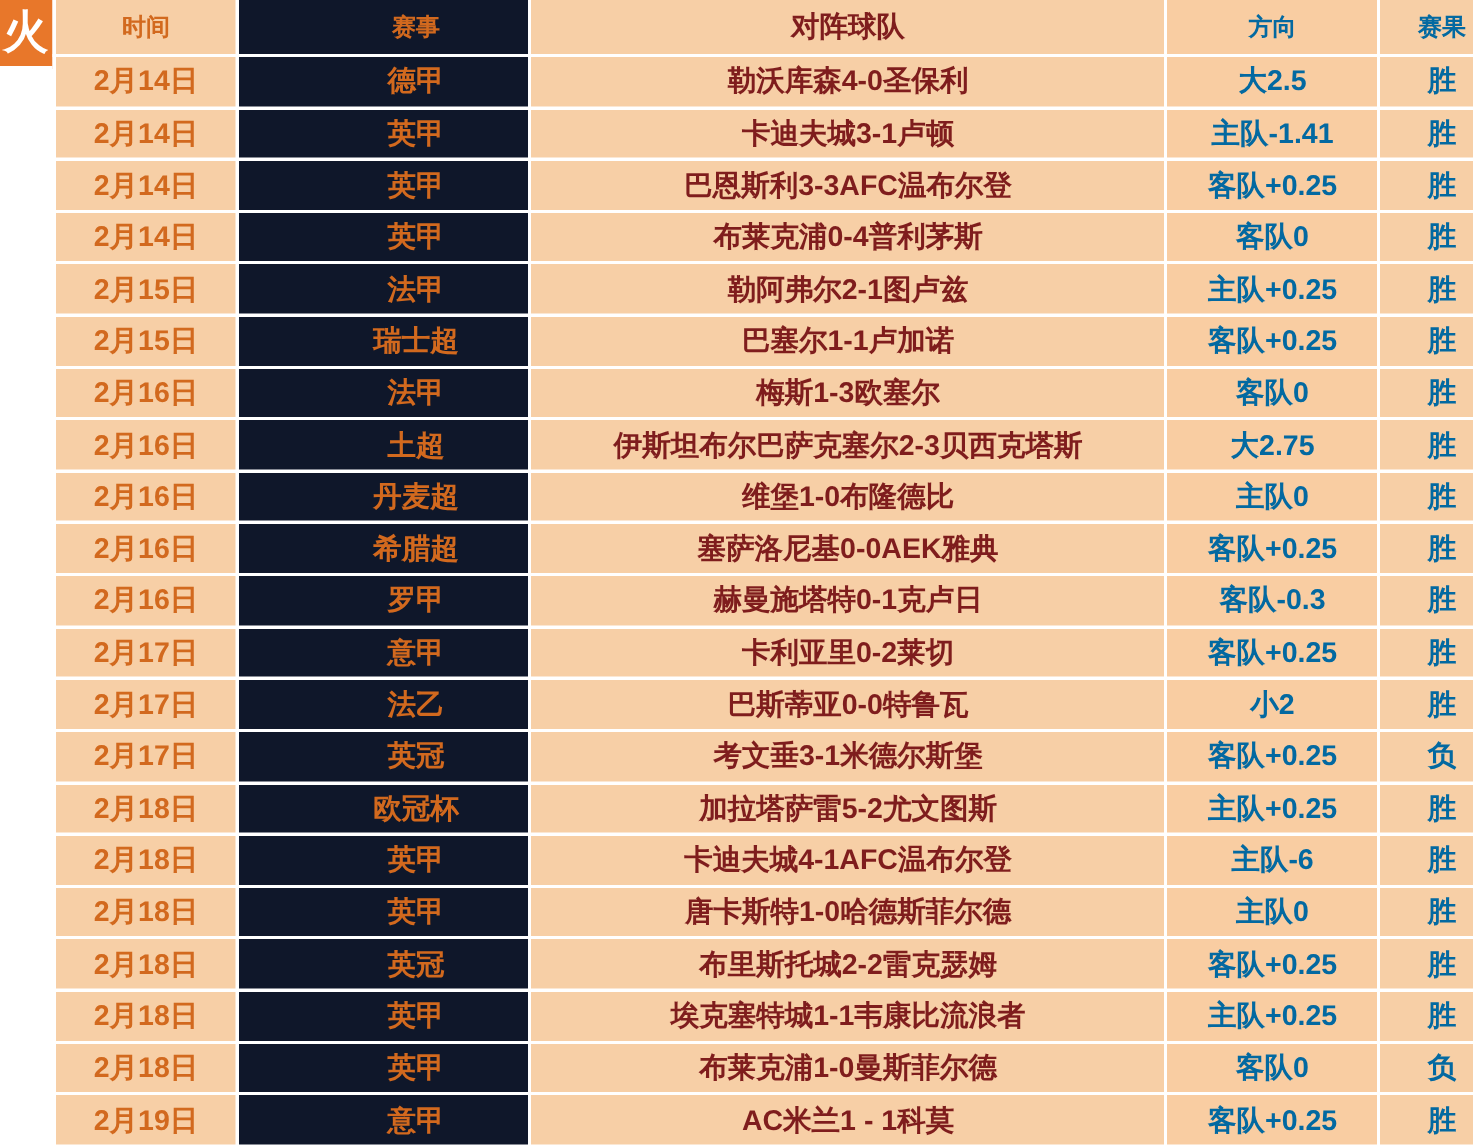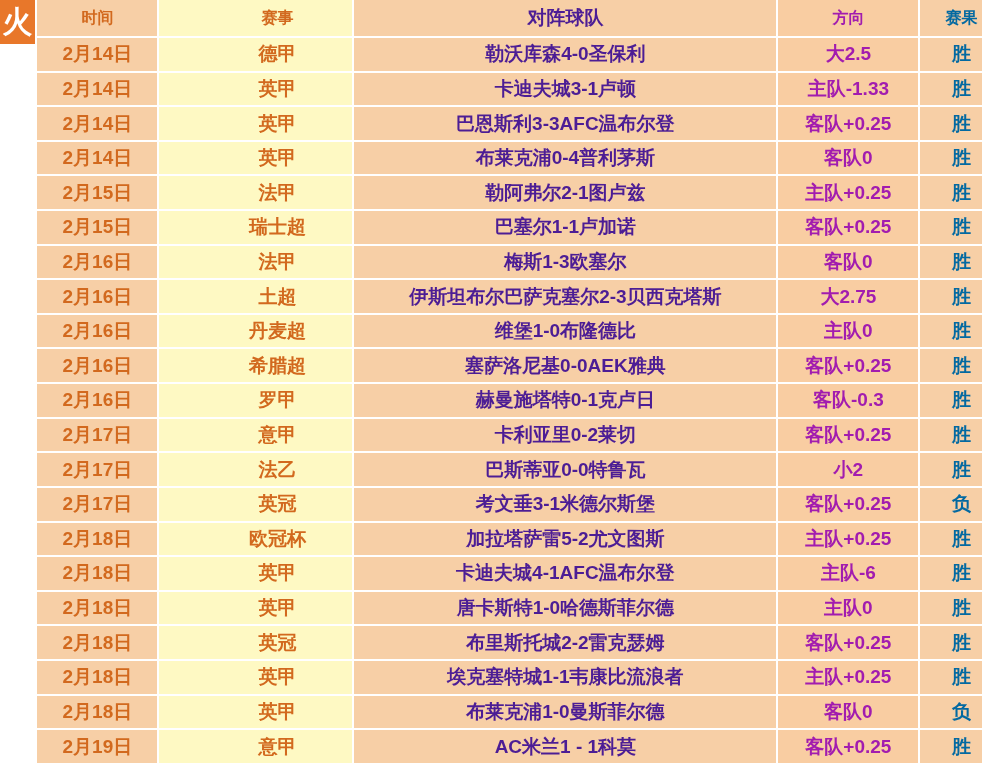--- a/index.html
+++ b/index.html
@@ -52,34 +52,34 @@
   tbody td {
     height: 30px;
     font-size: 19px;
   }
   .c-date {
     background: #F7CFA6;
     color: #D2691E;
     width: 118px;
   }
   .c-league {
-    background: #fef9c3;
+    background: #0f172a;
     color: #D2691E;
     width: 148px;
     padding-left: 44px;
   }
   .c-match {
     background: #F7CFA6;
-    color: #4c1d95;
+    color: #7f1d1d;
     width: 420px;
     font-size: 19px;
   }
   .c-dir {
     background: #F9CDA2;
-    color: #a21caf;
+    color: #0369a1;
     width: 138px;
   }
   .c-res {
     background: #F7CFA6;
     color: #0369a1;
     width: 80px;
   }
   .c-score {
     background: #F9CDA2;
     color: #E03C1F;
@@ -111,21 +111,21 @@
           <td class="c-league">德甲</td>
           <td class="c-match">勒沃库森4-0圣保利</td>
           <td class="c-dir">大2.5</td>
           <td class="c-res">胜</td>
           <td class="c-score"></td>
         </tr>
         <tr>
           <td class="c-date">2月14日</td>
           <td class="c-league">英甲</td>
           <td class="c-match">卡迪夫城3-1卢顿</td>
-          <td class="c-dir">主队-1.33</td>
+          <td class="c-dir">主队-1.41</td>
           <td class="c-res">胜</td>
           <td class="c-score">✓</td>
         </tr>
         <tr>
           <td class="c-date">2月14日</td>
           <td class="c-league">英甲</td>
           <td class="c-match">巴恩斯利3-3AFC温布尔登</td>
           <td class="c-dir">客队+0.25</td>
           <td class="c-res">胜</td>
           <td class="c-score"></td>

